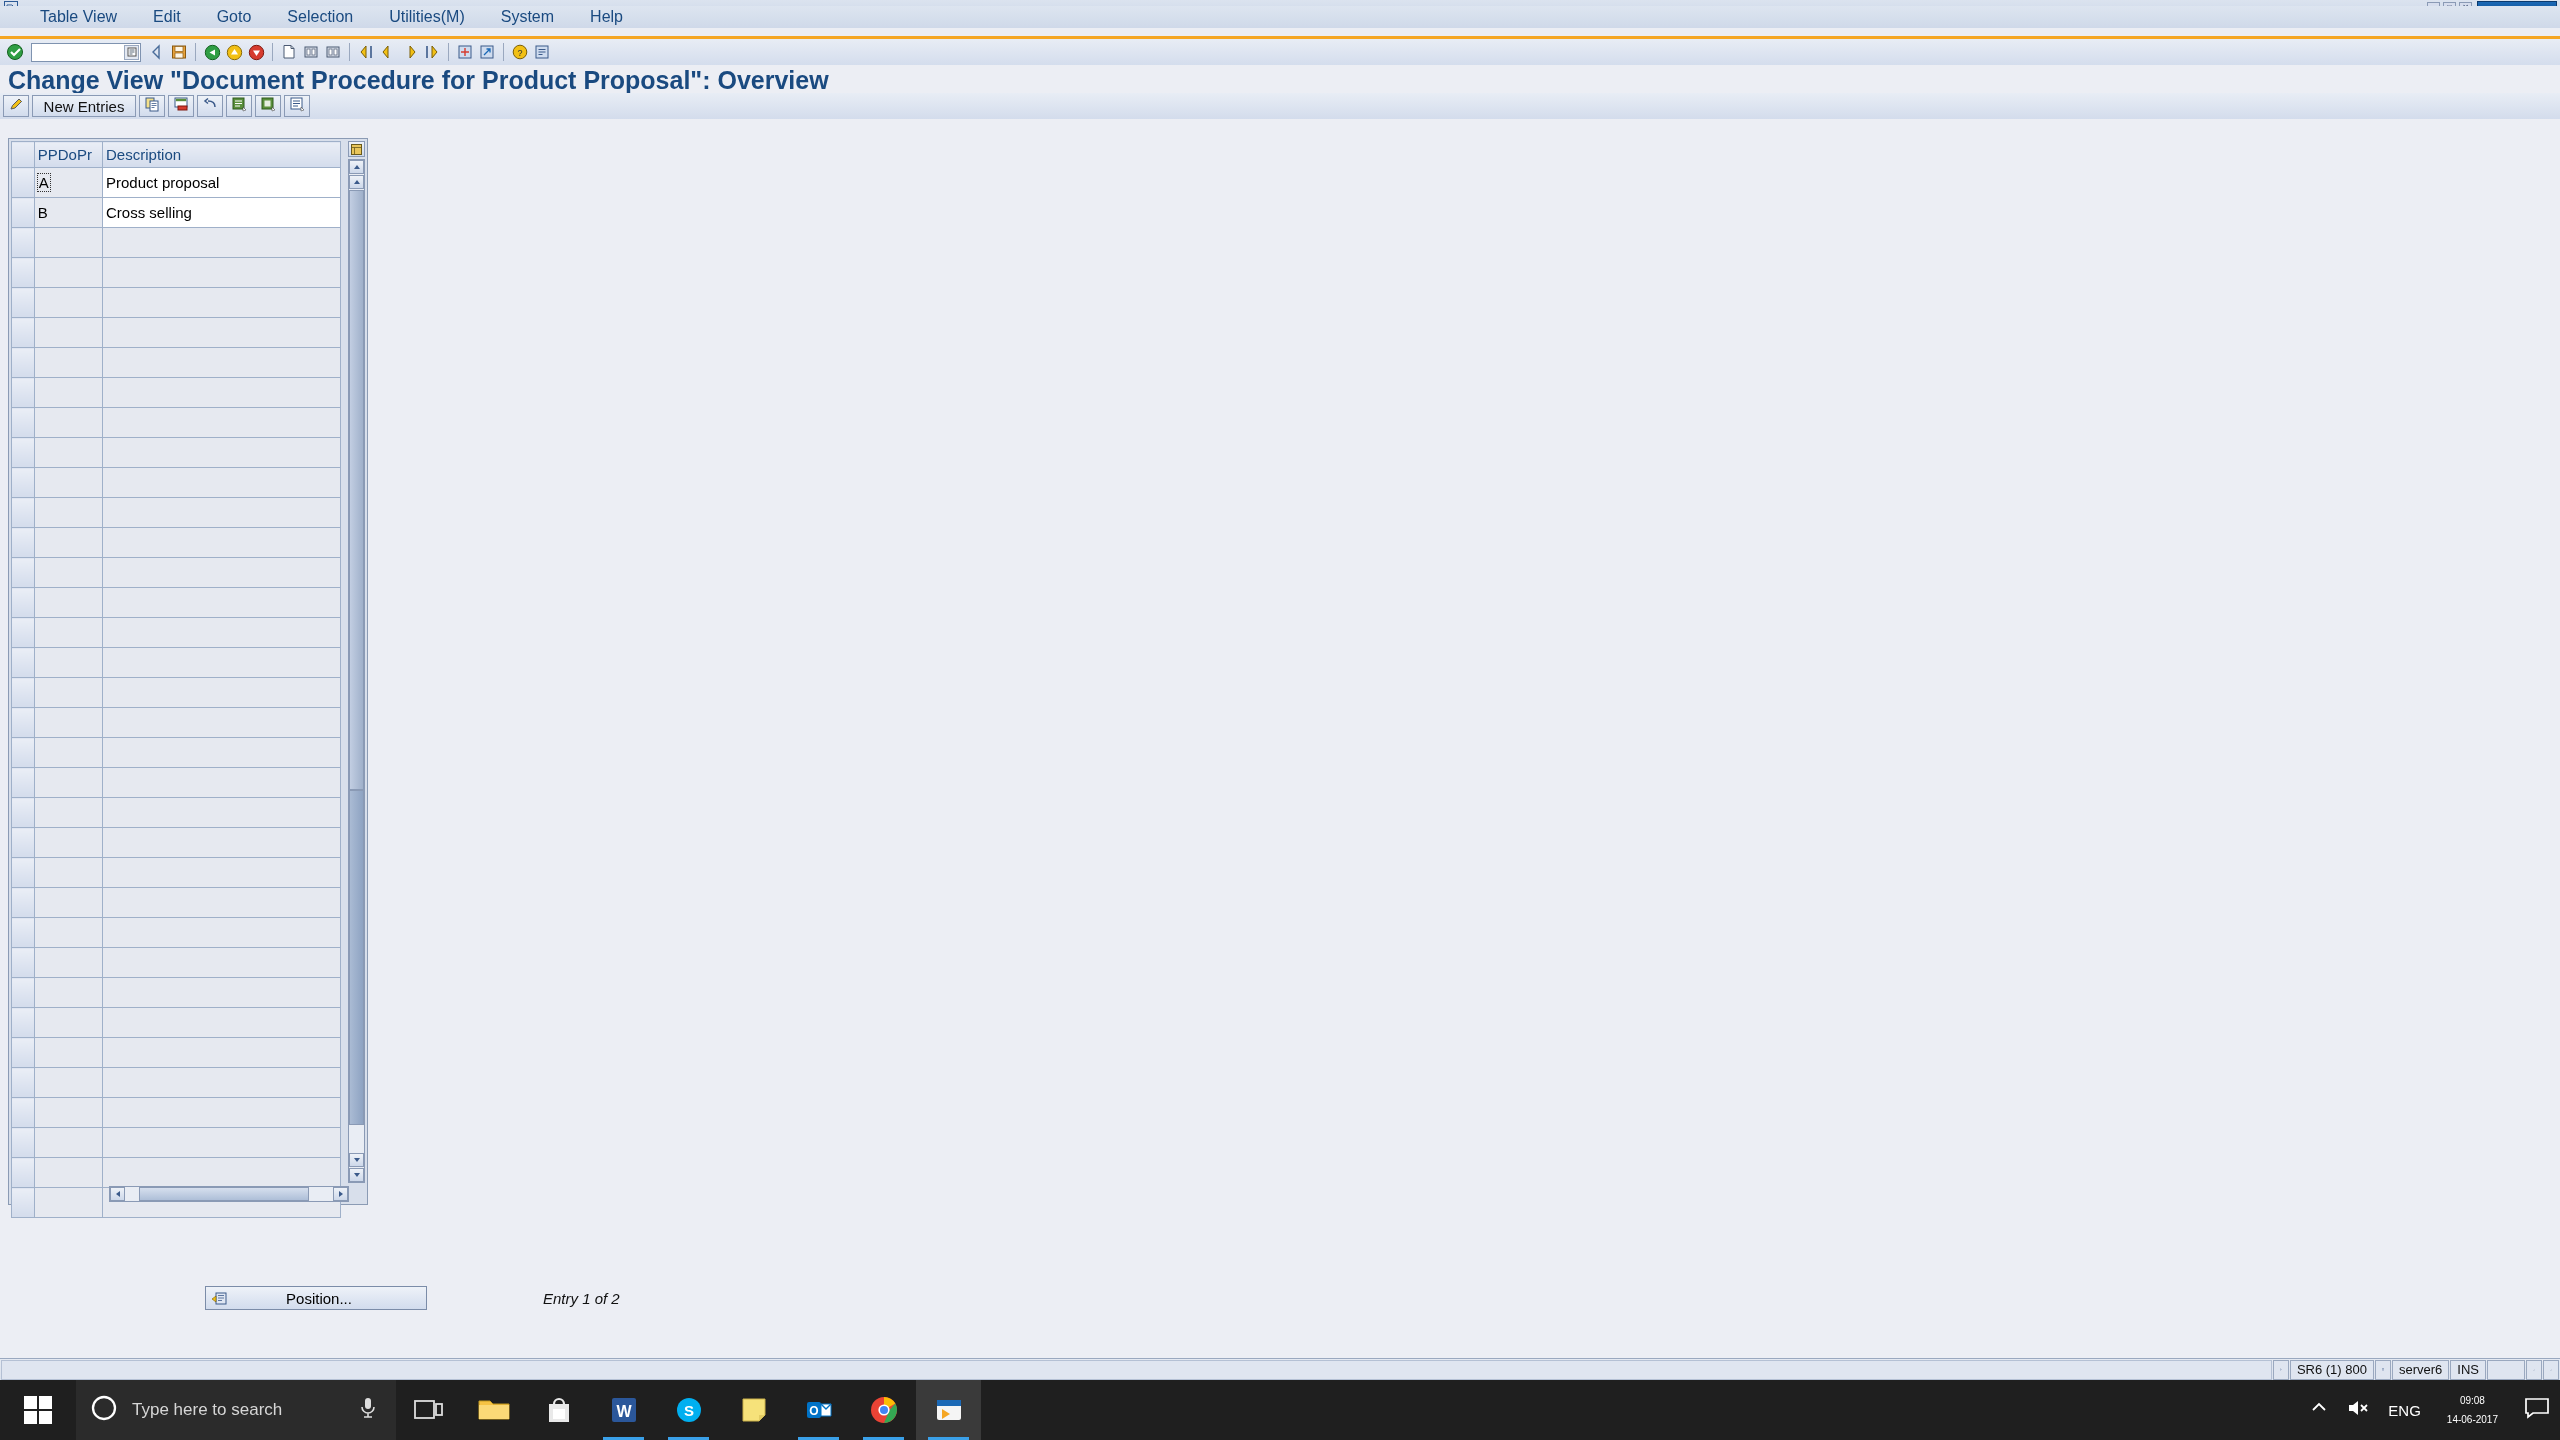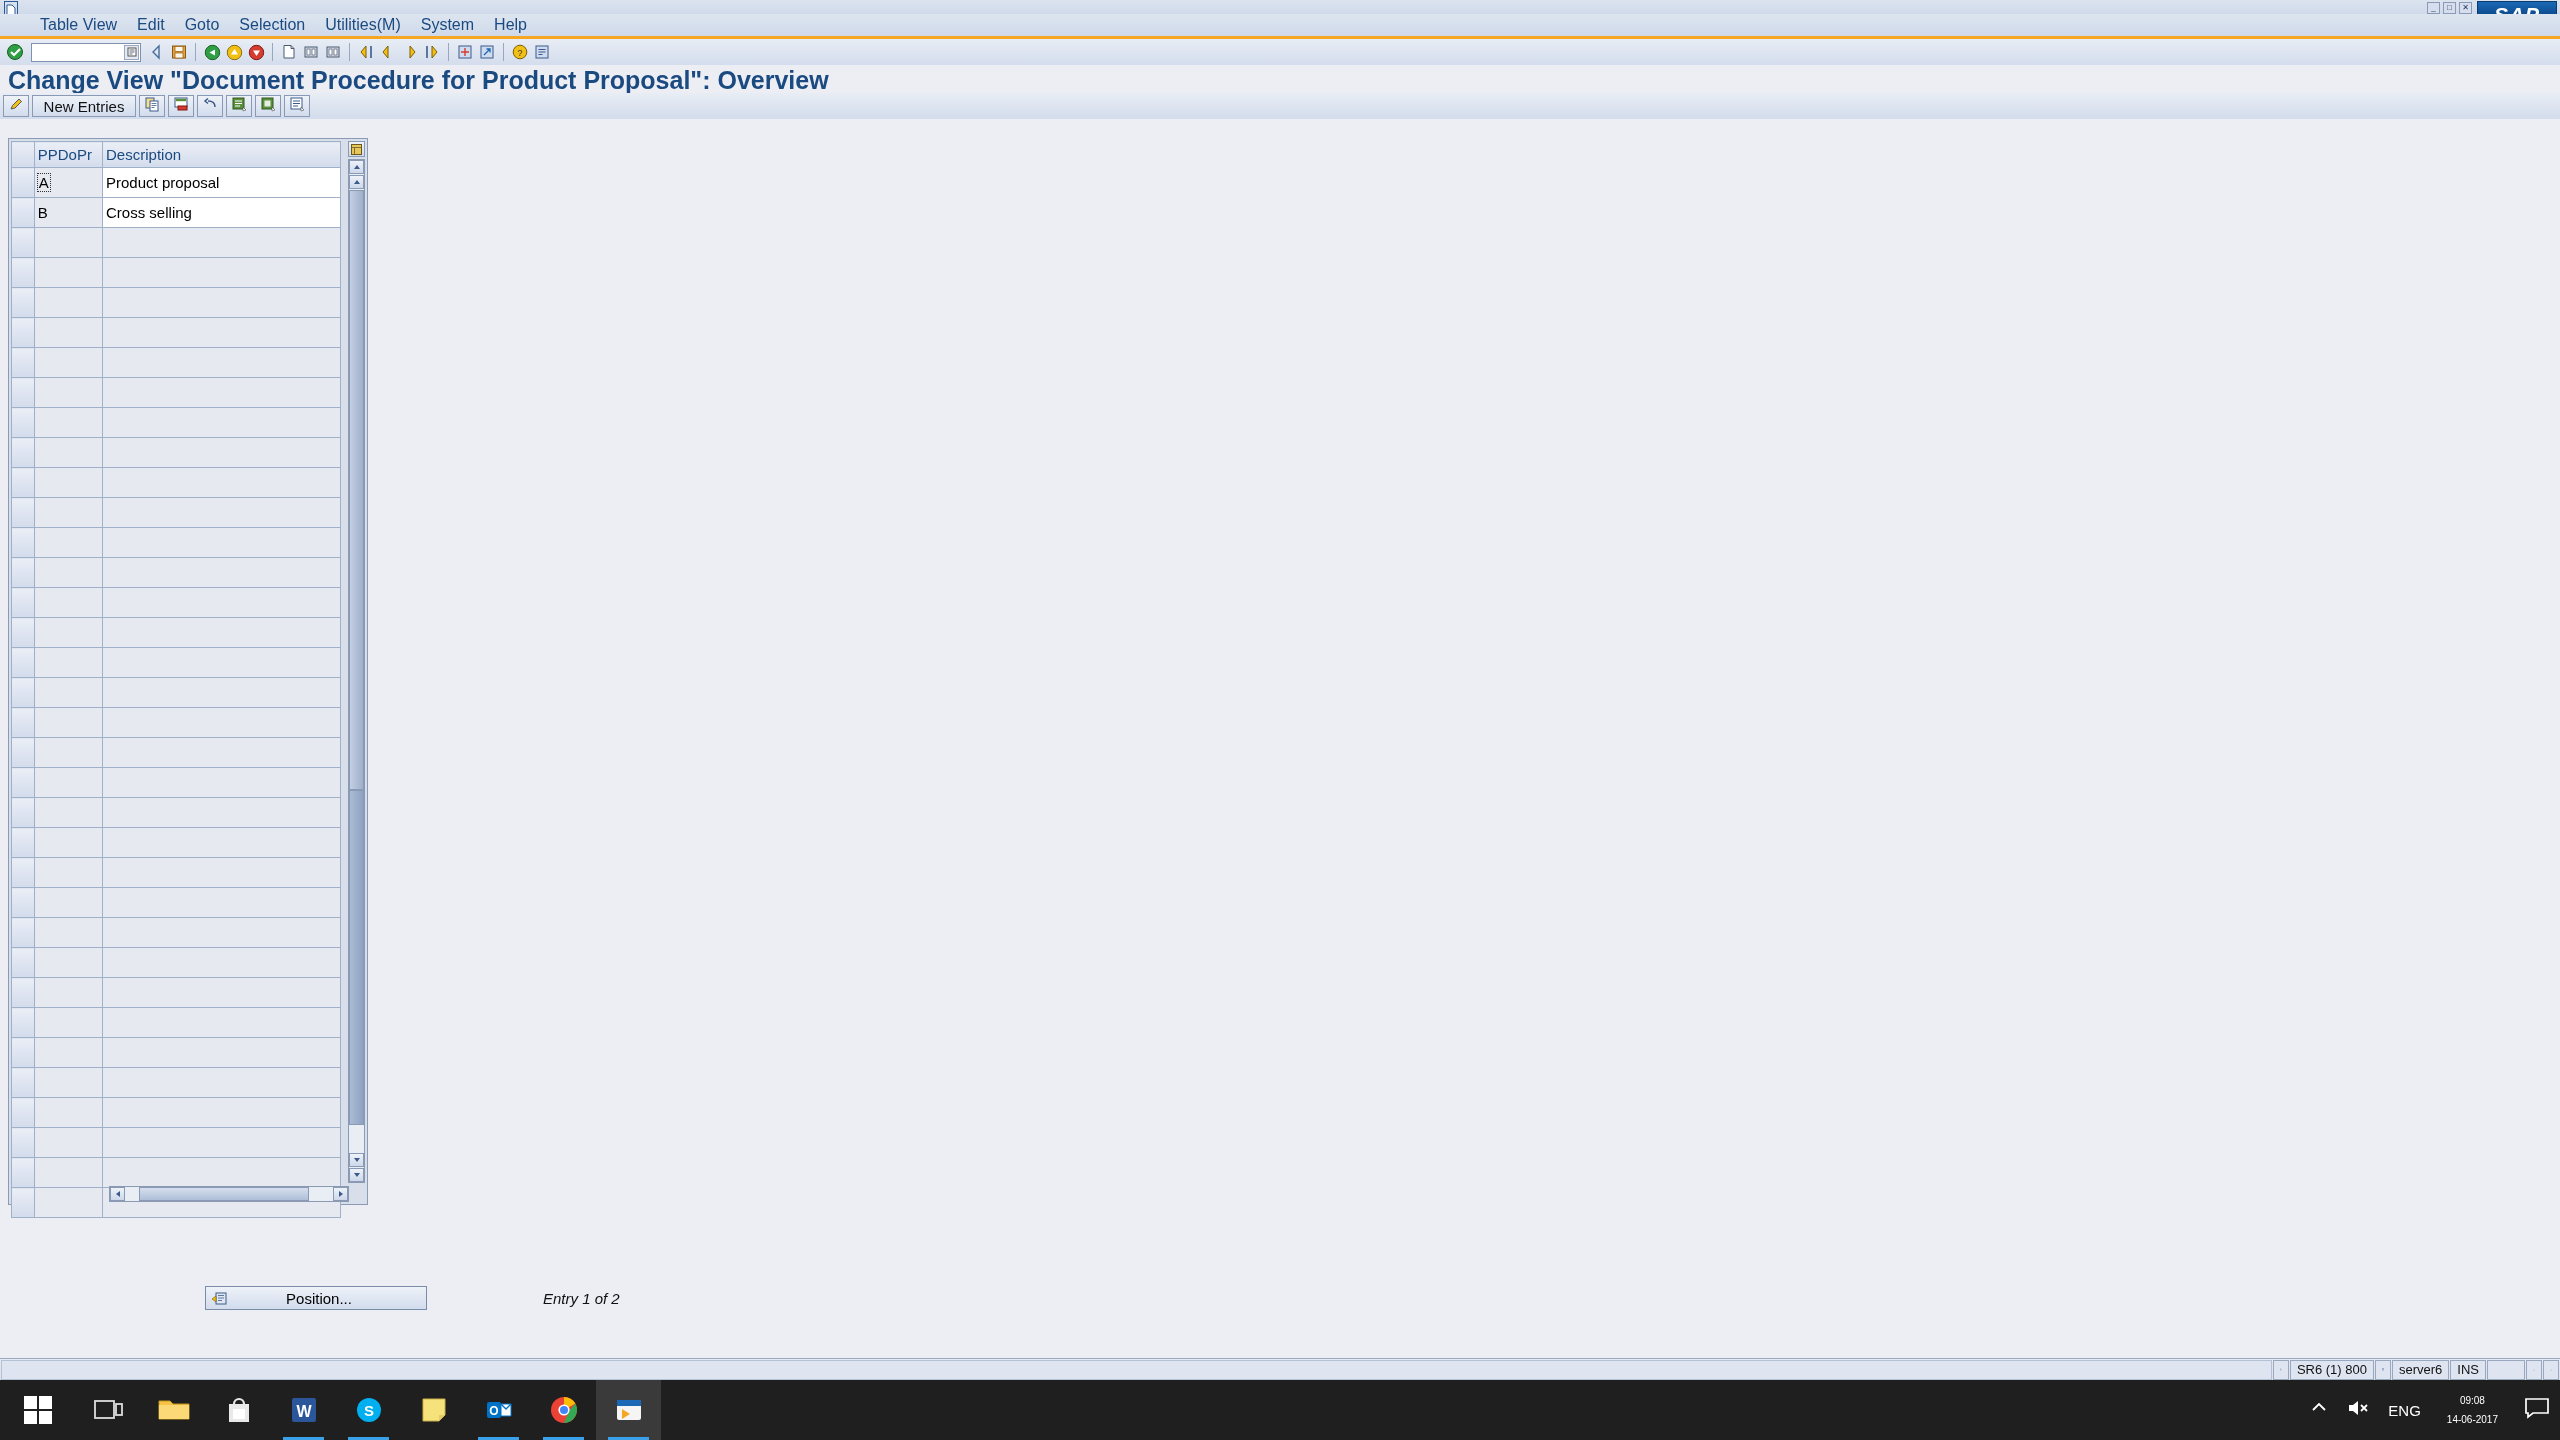--- a/index.html
+++ b/index.html
@@ -26,23 +26,23 @@
   .sap-logo {
     position:absolute; right:3px; top:1px; width:80px; height:26px;
     background:linear-gradient(to bottom,#1b69b6 0%, #0d4a8c 55%, #66a3de 56%, #2e7cc4 100%);
     color:#fff; font-weight:bold; font-size:21px; letter-spacing:1px;
     text-align:center; line-height:26px; font-style:italic;
     border:1px solid #0a3a6e;
   }
 
   
   .menubar {
-    position:absolute; left:0; top:14px; width:2560px; height:22px;
+    position:absolute; left:0; top:6px; width:2560px; height:22px;
     background:linear-gradient(to bottom,#dde5f0,#cfd9e9);
-    display:flex; align-items:center; padding-left:30px; gap:0;
+    display:flex; align-items:center; padding-left:30px; gap:16px;
   }
   .menu-item {
     font-size:16px; color:#1a4a80; padding:1px 10px; white-space:nowrap;
     cursor:default;
   }
   .menu-underline {
     position:absolute; left:0; top:36px; width:2560px; height:3px;
     background:#f5a623;
   }
 
@@ -749,20 +749,35 @@
 
 <div class="taskbar">
   <div class="tb-start">
     <svg width="30" height="30" viewBox="0 0 30 30">
       <rect x="1" y="1" width="13" height="13" fill="#fff"></rect>
       <rect x="16" y="1" width="13" height="13" fill="#fff"></rect>
       <rect x="1" y="16" width="13" height="13" fill="#fff"></rect>
       <rect x="16" y="16" width="13" height="13" fill="#fff"></rect>
     </svg>
   </div>
+  <div class="tb-search">
+    <span>
+      <svg width="28" height="28" viewBox="0 0 28 28">
+          <circle cx="14" cy="14" r="11" fill="none" stroke="#fff" stroke-width="2.3"></circle>
+        </svg>
+    </span>
+    <span class="placeholder">Type here to search</span>
+    <span style="flex:1"></span>
+    <span style="padding-right:18px">
+      <svg width="20" height="24" viewBox="0 0 20 24">
+          <rect x="7" y="2" width="6" height="11" rx="3" fill="#ddd"></rect>
+          <path d="M4 11a6 6 0 0012 0M10 17v4M6 21h8" stroke="#ddd" stroke-width="1.6" fill="none"></path>
+        </svg>
+    </span>
+  </div>
 
   <div class="tb-appicon">
     <svg width="30" height="24" viewBox="0 0 30 24">
         <rect x="1" y="3" width="19" height="17" fill="none" stroke="#ddd" stroke-width="1.8"></rect>
         <rect x="22" y="6" width="6" height="11" fill="none" stroke="#ddd" stroke-width="1.8"></rect>
       </svg>
   </div>
 
   <div class="tb-appicon">
     <svg width="34" height="28" viewBox="0 0 34 28">

